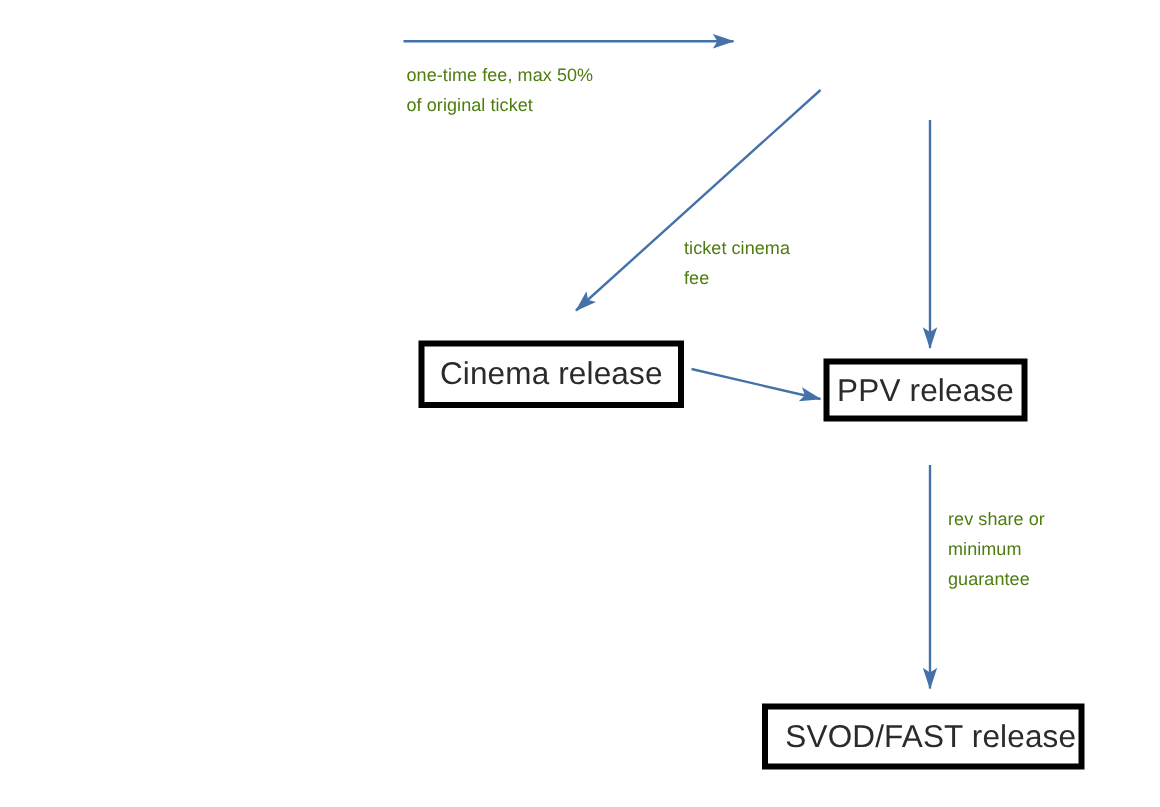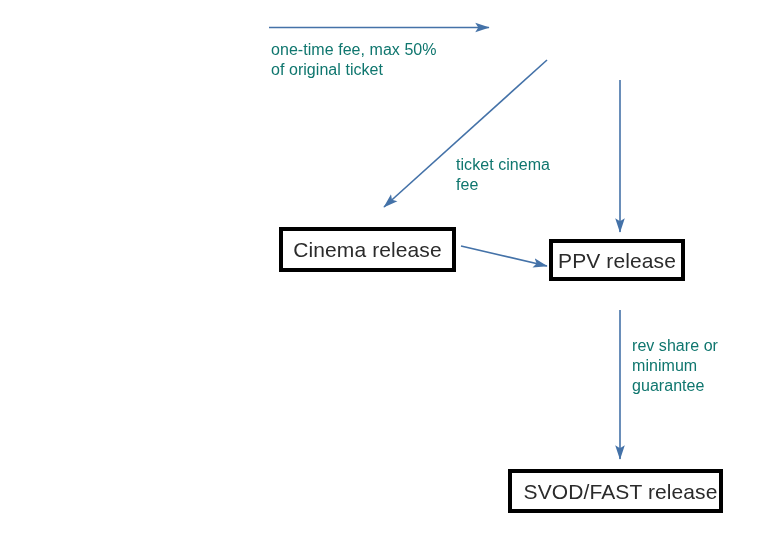--- a/index.html
+++ b/index.html
@@ -31,22 +31,22 @@
     white-space: nowrap;
     line-height: 1;
     padding: 0 10px;
   }
   .node > span {
     display: block;
   }
   
   .edge-label {
     position: absolute;
-    color: #0f766e;
-    font-size: 16px;
+    color: #4d7c0f;
+    font-size: 12px;
     line-height: 20px;
     white-space: pre-line;
     letter-spacing: 0.05px;
   }
   
   #arrows {
     position: absolute;
     left: 0;
     top: 0;
     width: 773px;

